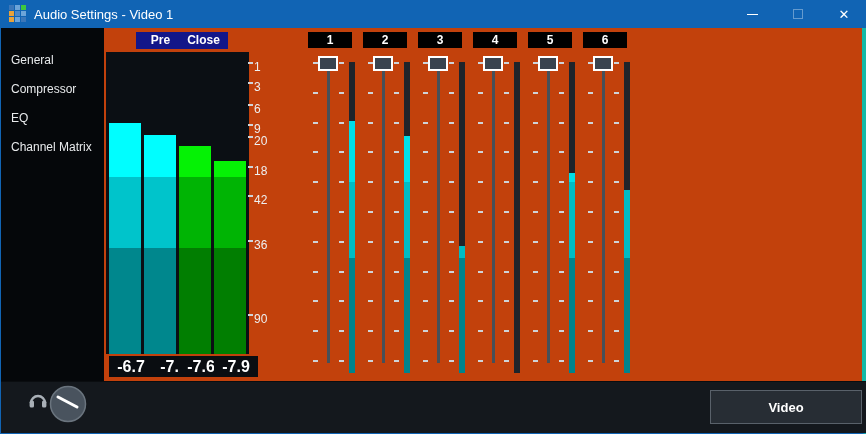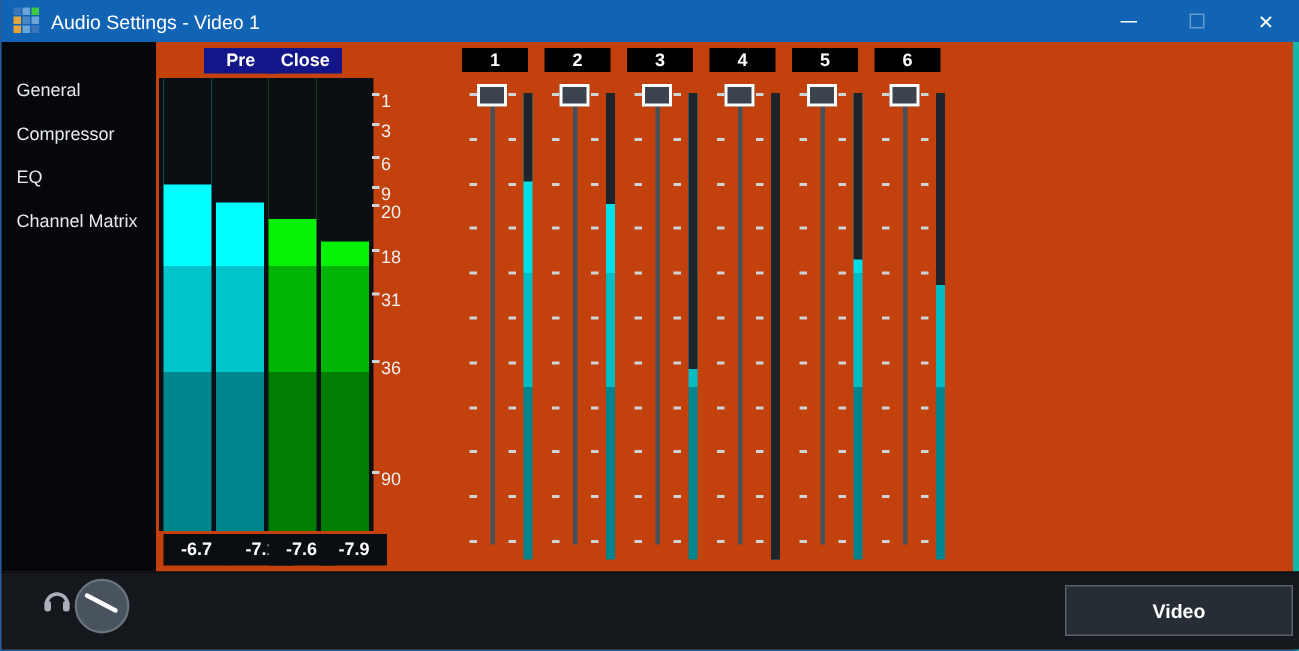--- a/index.html
+++ b/index.html
@@ -36,21 +36,21 @@
   .meter-panel { position:absolute; left:105px; top:28px; width:143px; height:360px; }
   .group-label { position:absolute; top:4px; width:49px; height:17px; background:#131689; color:#fff;
                  font-size:12px; font-weight:bold; text-align:center; line-height:17px; }
   .group-label.pre { left:3px;margin-left:27px; } .group-label.post { left:73px; }
   .meter-backdrop { position:absolute; left:0; top:24px; width:143px; height:302px; background:#0b0f14; }
   .vbar { position:absolute; top:0; width:32px; height:302px; }
   .vbar.pre  { background:linear-gradient(#00feff 0 41.4%, #00c4cb 41.4% 64.9%, #00878d 64.9% 100%); }
   .vbar.post { background:linear-gradient(#05f205 0 41.4%, #00b404 41.4% 64.9%, #017e01 64.9% 100%); }
   .vbar .cover { position:absolute; top:0; left:0; right:0; background:#0b0f14; }
   .value-box { position:absolute; top:328px; width:44px; height:21px; background:#0a0d11; color:#fff;
-               font-size:12px; font-weight:bold; text-align:center; line-height:21px; }
+               font-size:16px; font-weight:bold; text-align:center; line-height:21px; }
   .unit-label { position:absolute; left:252px; top:356px; height:21px; line-height:21px;
                 color:#e8eaec; font-size:12px; }
 
   
   .meter-scale { position:absolute; left:247px; top:28px; width:44px; height:360px; }
   .scale-label { position:absolute; left:0; display:flex; align-items:flex-start; color:#eef0f2; font-size:12px; }
   .scale-label .dash { display:inline-block; width:5px; height:2px; background:#cfd4d9; margin:2px 1px 0 0; }
 
   
   .strips { position:absolute; left:0; top:0; }
@@ -159,21 +159,21 @@
       <div class="scale-label" style="top: 106px;">
         <i class="dash"></i>
         <span>20</span>
       </div>
       <div class="scale-label" style="top: 136px;">
         <i class="dash"></i>
         <span>18</span>
       </div>
       <div class="scale-label" style="top: 165px;">
         <i class="dash"></i>
-        <span>31</span>
+        <span>42</span>
       </div>
       <div class="scale-label" style="top: 210px;">
         <i class="dash"></i>
         <span>36</span>
       </div>
       <div class="scale-label" style="top: 284px;">
         <i class="dash"></i>
         <span>90</span>
       </div>
     </div>

